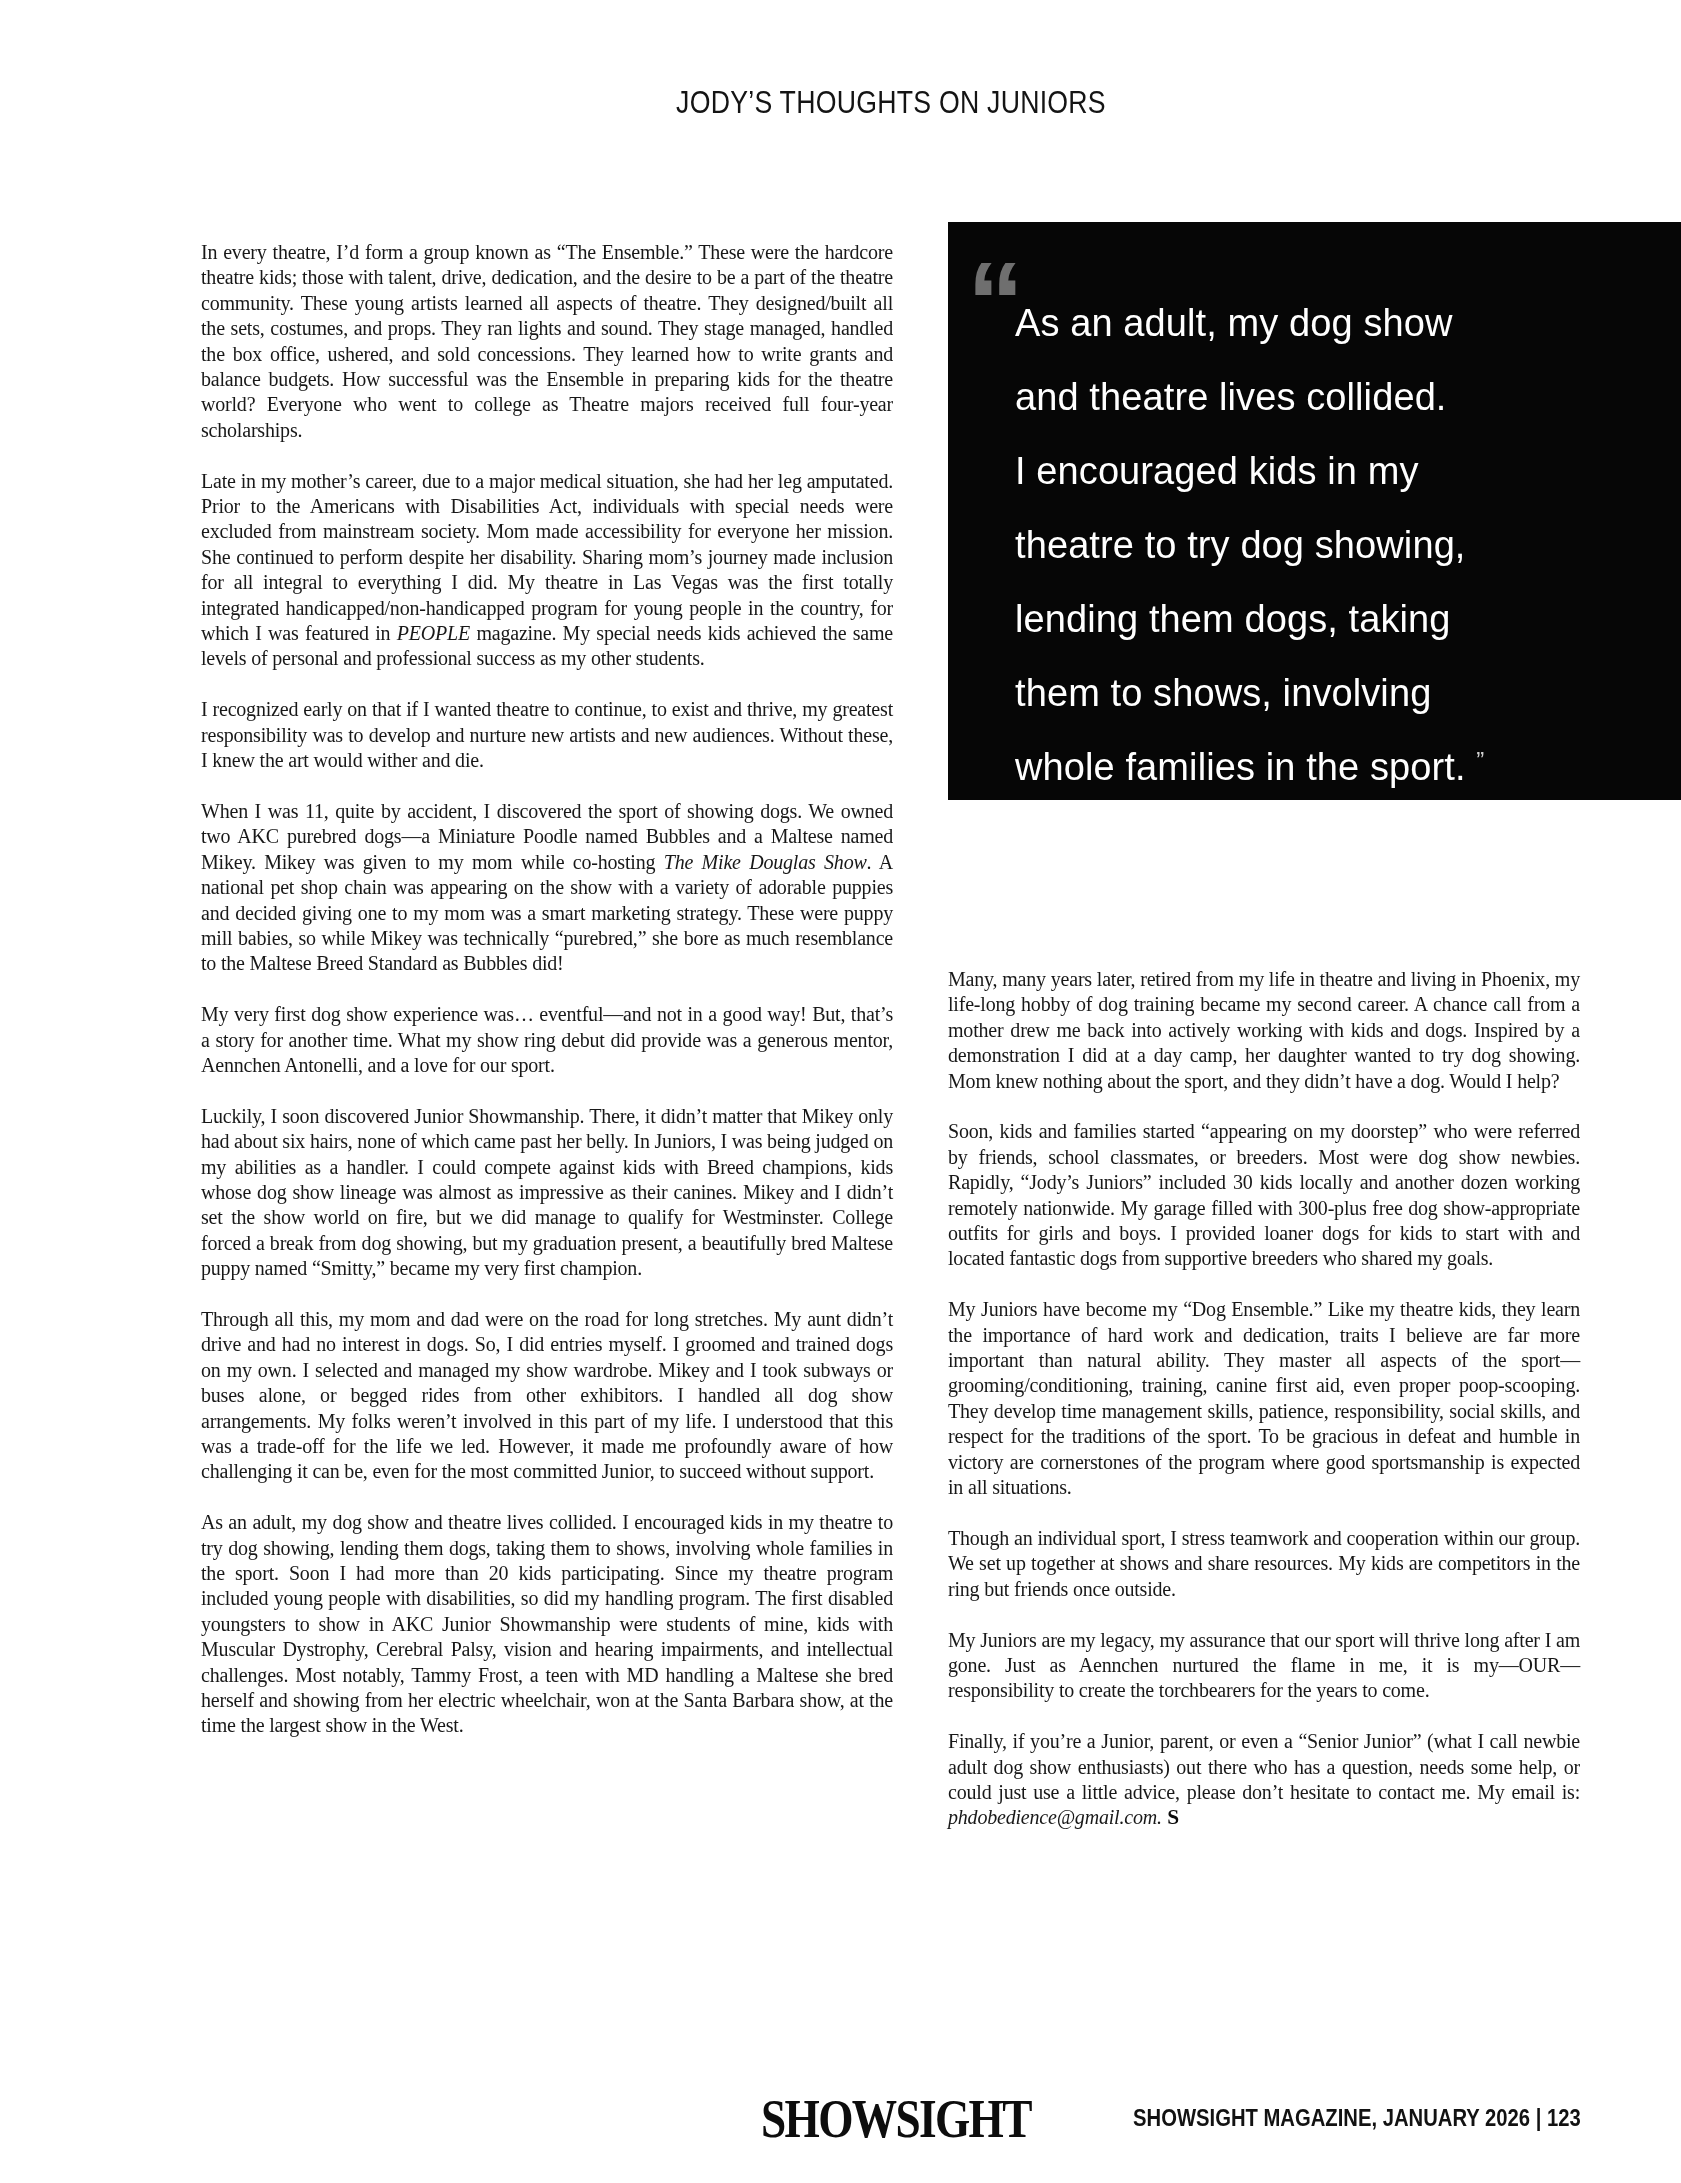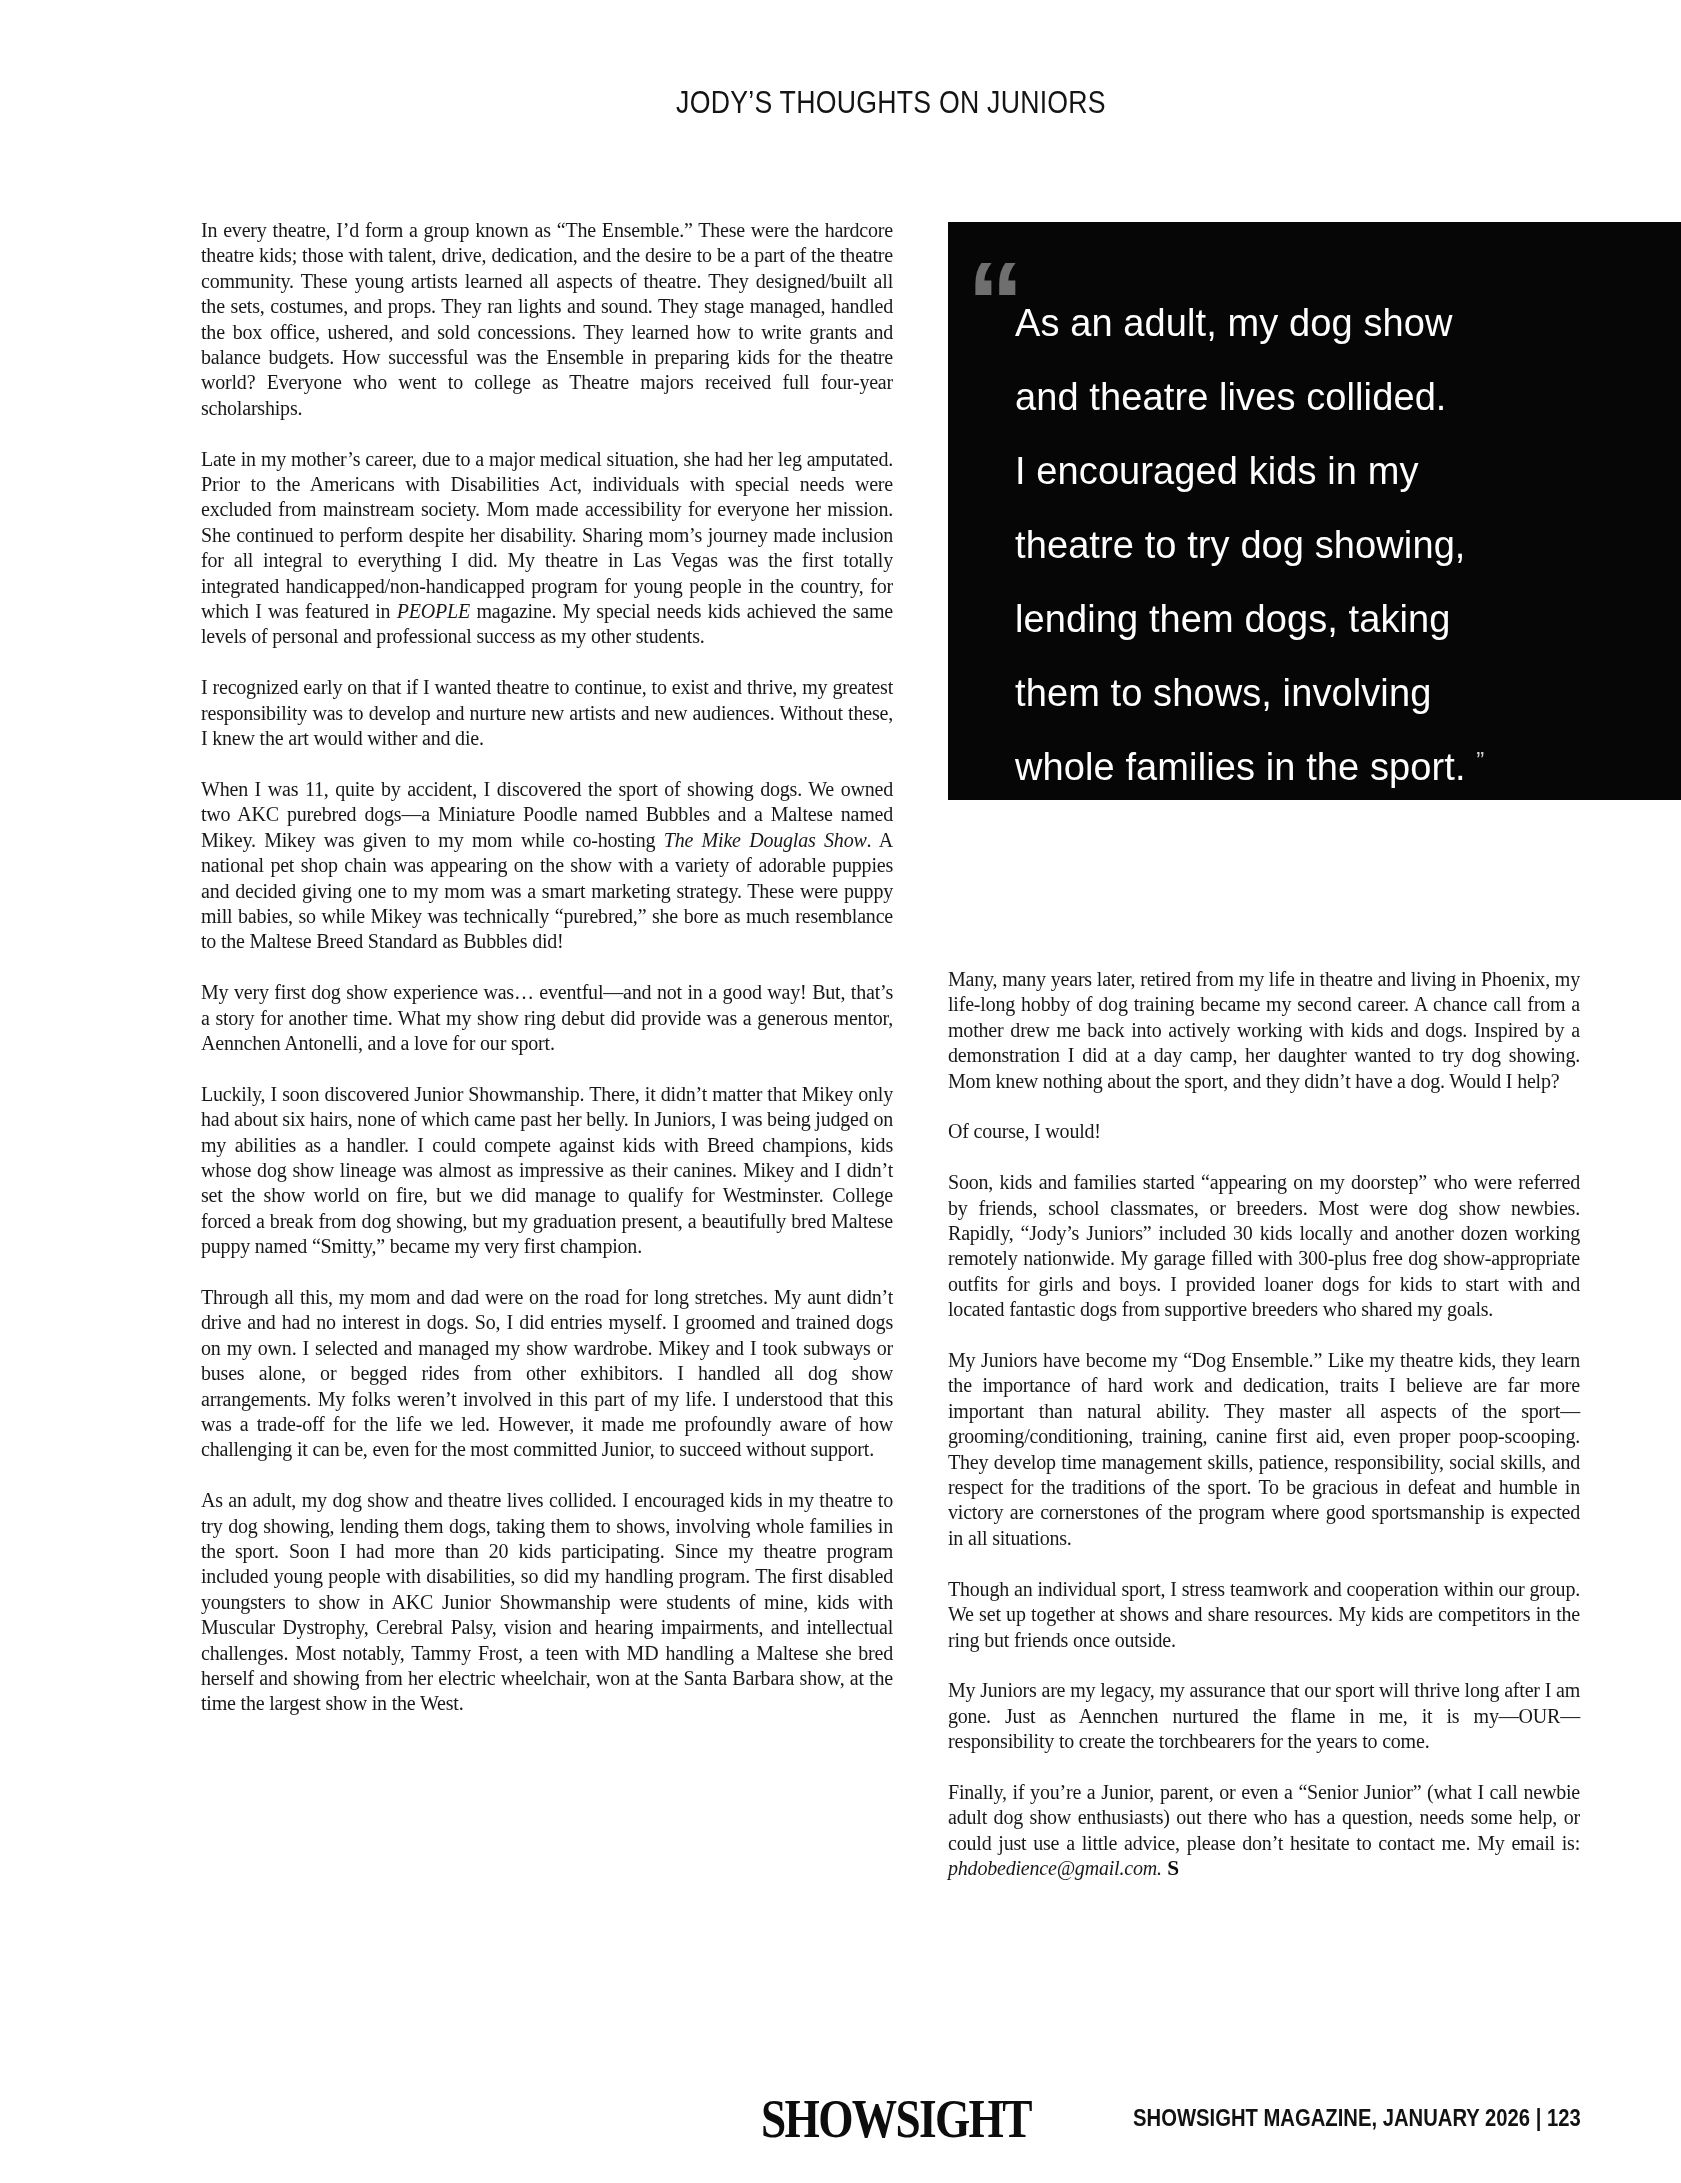--- a/index.html
+++ b/index.html
@@ -16,21 +16,21 @@
     text-align: center;
     font-family: "Liberation Sans", sans-serif;
     font-size: 31px; line-height: 1;
     letter-spacing: 0.3px;
     color: #141414;
     transform: scaleX(0.86);
     transform-origin: center top;
     white-space: nowrap;
   }
   .col { position: absolute; }
-  .col-left  { left: 201px;  top: 218px;  width: 692px; }
+  .col-left  { left: 201px;  top: 240px;  width: 692px; }
   .col-right { left: 948px; top: 967px; width: 632px; }
   p.body {
     font-size: 20px; line-height: 25.4px;
     letter-spacing: -0.2px;
     text-align: justify;
     hyphens: auto;
     color: #181818;
     margin: 0 0 25.4px 0;
   }
   p.body:last-child { margin-bottom: 0; }
@@ -120,21 +120,20 @@
   <p class="body">I recognized early on that if I wanted theatre to continue, to exist and thrive, my greatest responsibility was to develop and nurture new artists and new audiences. Without these, I knew the art would wither and die.</p>
   <p class="body"><span>When I was 11, quite by accident, I discovered the sport of showing dogs. We owned two AKC purebred dogs—a Miniature Poodle named Bubbles and a Maltese named Mikey. Mikey was given to my mom while co-hosting </span><em>The Mike Douglas Show</em><span>. A national pet shop chain was appearing on the show with a variety of adorable puppies and decided giving one to my mom was a smart marketing strategy. These were puppy mill babies, so while Mikey was technically “purebred,” she bore as much resemblance to the Maltese Breed Standard as Bubbles did!</span></p>
   <p class="body">My very first dog show experience was… eventful—and not in a good way! But, that’s a story for another time. What my show ring debut did provide was a generous mentor, Aennchen Antonelli, and a love for our sport.</p>
   <p class="body">Luckily, I soon discovered Junior Showmanship. There, it didn’t matter that Mikey only had about six hairs, none of which came past her belly. In Juniors, I was being judged on my abilities as a handler. I could compete against kids with Breed champions, kids whose dog show lineage was almost as impressive as their canines. Mikey and I didn’t set the show world on fire, but we did manage to qualify for Westminster. College forced a break from dog showing, but my graduation present, a beautifully bred Maltese puppy named “Smitty,” became my very first champion.</p>
   <p class="body">Through all this, my mom and dad were on the road for long stretches. My aunt didn’t drive and had no interest in dogs. So, I did entries myself. I groomed and trained dogs on my own. I selected and managed my show wardrobe. Mikey and I took subways or buses alone, or begged rides from other exhibitors. I handled all dog show arrangements. My folks weren’t involved in this part of my life. I understood that this was a trade-off for the life we led. However, it made me profoundly aware of how challenging it can be, even for the most committed Junior, to succeed without support.</p>
   <p class="body">As an adult, my dog show and theatre lives collided. I encouraged kids in my theatre to try dog showing, lending them dogs, taking them to shows, involving whole families in the sport. Soon I had more than 20 kids participating. Since my theatre program included young people with disabilities, so did my handling program. The first disabled youngsters to show in AKC Junior Showmanship were students of mine, kids with Muscular Dystrophy, Cerebral Palsy, vision and hearing impairments, and intellectual challenges. Most notably, Tammy Frost, a teen with MD handling a Maltese she bred herself and showing from her electric wheelchair, won at the Santa Barbara show, at the time the largest show in the West.</p>
 </div>
 
 <div class="col col-right">
   <p class="body">Many, many years later, retired from my life in theatre and living in Phoenix, my life-long hobby of dog training became my second career. A chance call from a mother drew me back into actively working with kids and dogs. Inspired by a demonstration I did at a day camp, her daughter wanted to try dog showing. Mom knew nothing about the sport, and they didn’t have a dog. Would I help?</p>
-  <p class="body">Of course, I would!</p>
   <p class="body">Soon, kids and families started “appearing on my doorstep” who were referred by friends, school classmates, or breeders. Most were dog show newbies. Rapidly, “Jody’s Juniors” included 30 kids locally and another dozen working remotely nationwide. My garage filled with 300-plus free dog show-appropriate outfits for girls and boys. I provided loaner dogs for kids to start with and located fantastic dogs from supportive breeders who shared my goals.</p>
   <p class="body">My Juniors have become my “Dog Ensemble.” Like my theatre kids, they learn the importance of hard work and dedication, traits I believe are far more important than natural ability. They master all aspects of the sport—grooming/conditioning, training, canine first aid, even proper poop-scooping. They develop time management skills, patience, responsibility, social skills, and respect for the traditions of the sport. To be gracious in defeat and humble in victory are cornerstones of the program where good sportsmanship is expected in all situations.</p>
   <p class="body">Though an individual sport, I stress teamwork and cooperation within our group. We set up together at shows and share resources. My kids are competitors in the ring but friends once outside.</p>
   <p class="body">My Juniors are my legacy, my assurance that our sport will thrive long after I am gone. Just as Aennchen nurtured the flame in me, it is my—OUR—responsibility to create the torchbearers for the years to come.</p>
   <p class="body"><span>Finally, if you’re a Junior, parent, or even a “Senior Junior” (what I call newbie adult dog show enthusiasts) out there who has a question, needs some help, or could just use a little advice, please don’t hesitate to contact me. My email is: </span><em>phdobedience@gmail.com.</em><span class="end-mark">S</span></p>
 </div>
 
 <div class="footer-logo">SHOWSIGHT</div>
 <div class="footer-issue">SHOWSIGHT MAGAZINE, JANUARY 2026 | 123</div>
 

